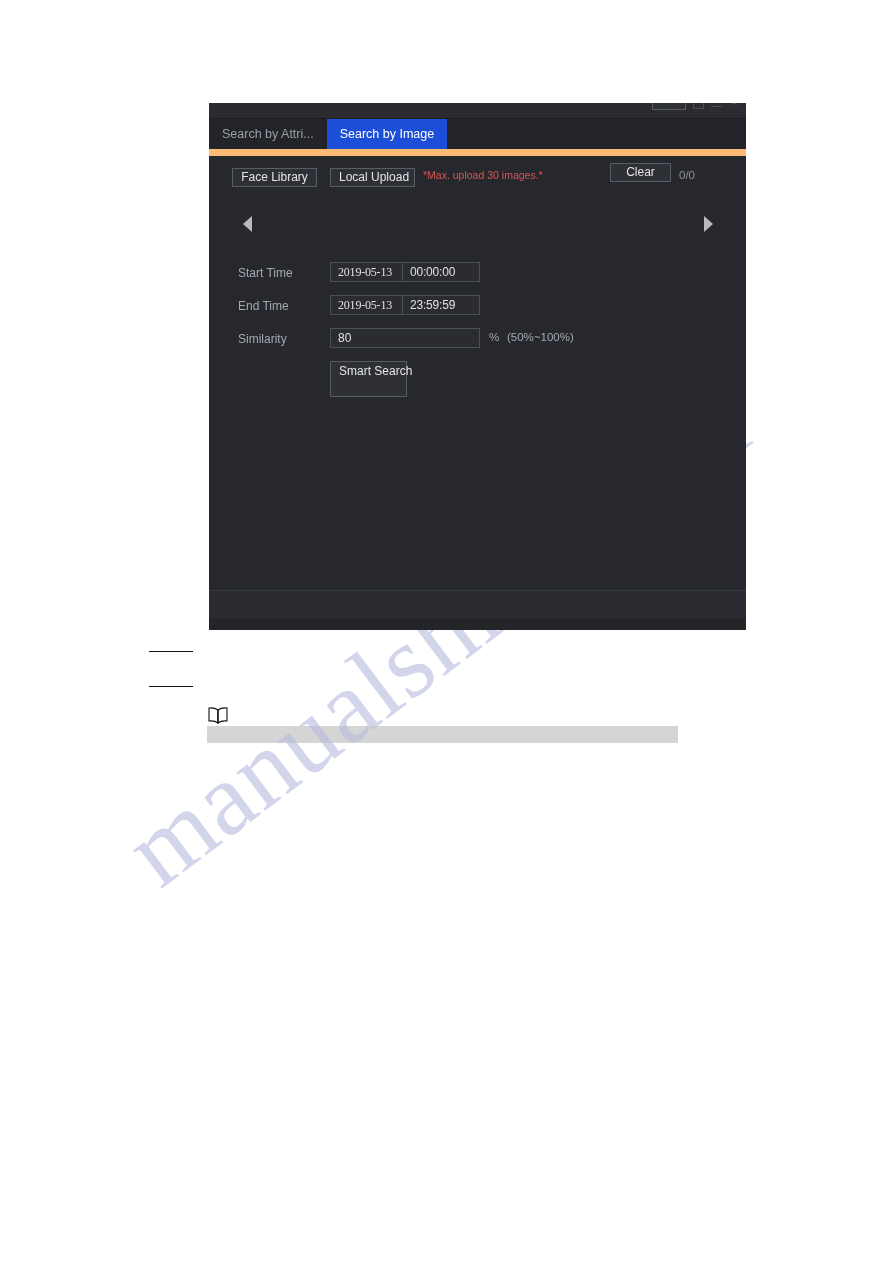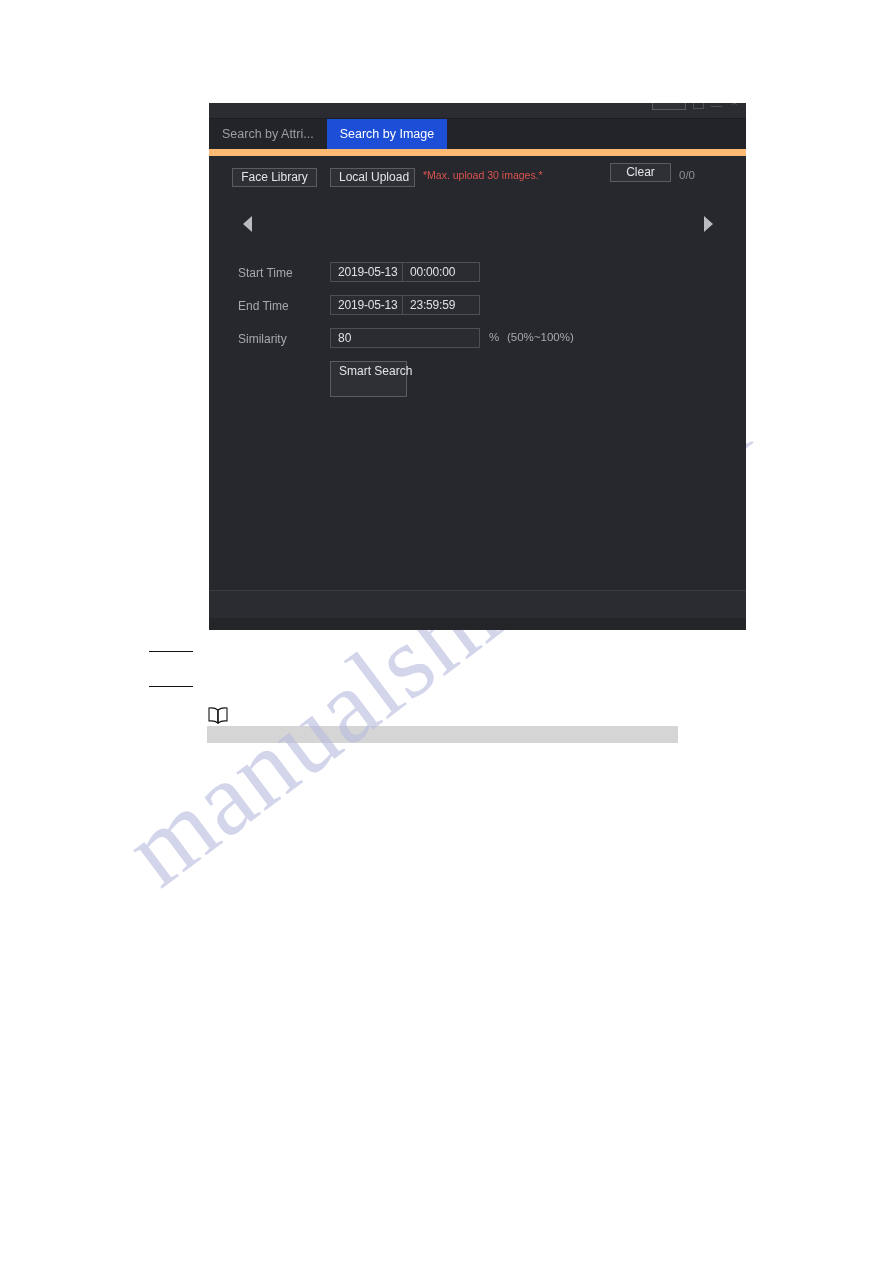--- a/index.html
+++ b/index.html
@@ -223,21 +223,21 @@
     border-right: 4px solid transparent;
     border-top: 4px solid #71747c;
   }
   .dt-date {
     width: 64px;
     padding-left: 7px;
     border-right: 1px solid #4c4f57;
     height: 100%;
     display: flex;
     align-items: center;
-    font-family: Liberation Sans, sans-serif;
+    font-family: Liberation Serif, serif;
     letter-spacing: -0.2px;
     text-align: right;
   }
   .dt-time {
     padding-left: 7px;
     display: flex;
     align-items: center;
     letter-spacing: -0.2px;
   }
   .suffix-pct {

